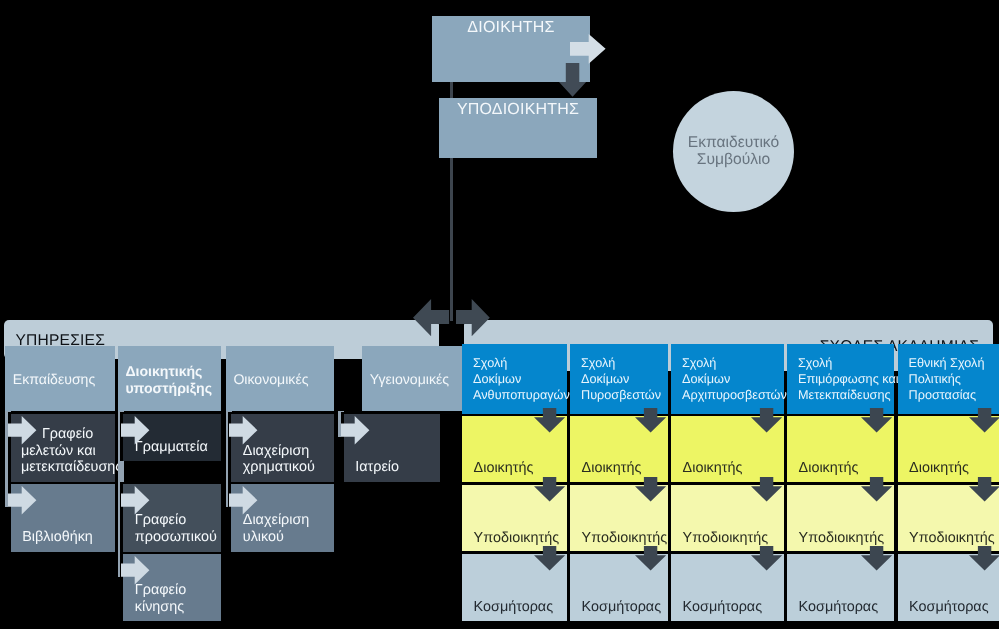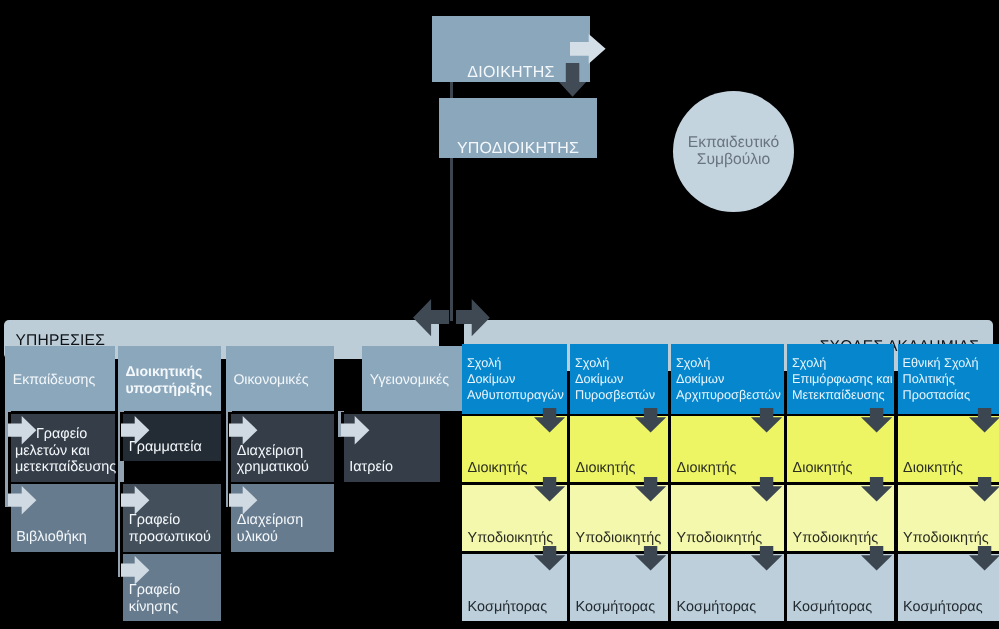--- a/index.html
+++ b/index.html
@@ -6,42 +6,42 @@
   html,body{margin:0;padding:0;background:#000;}
   body{width:999px;height:629px;overflow:hidden;position:relative;
        font-family:"Liberation Sans",sans-serif;
        -webkit-font-smoothing:antialiased;
        text-rendering:geometricPrecision;}
   #stage{position:absolute;left:0;top:0;width:999px;height:629px;background:#000;overflow:hidden;}
   .abs{position:absolute;box-sizing:border-box;}
 
   
   .topbox{background:#8ba7bc;color:#f4f8fb;font-size:16px;letter-spacing:.2px;
-          display:flex;align-items:flex-end;justify-content:center;padding-top:3px;
+          display:flex;align-items:flex-start;justify-content:center;padding-top:3px;
           box-sizing:border-box;}
   .callout{background:#363f4a;color:#eef2f6;border-radius:10px;font-size:13.5px;
            line-height:16px;padding:9.5px 0 0 13px;box-sizing:border-box;white-space:nowrap;}
   .circle{background:#c4d4de;border-radius:50%;color:#68747f;font-size:15.6px;
           line-height:16.6px;text-align:center;display:flex;align-items:center;
           justify-content:center;}
   .vline{background:#3d454e;}
 
   
   .banner{background:#bdcdd8;border-radius:5px;color:#0d1116;font-size:15.6px;
           letter-spacing:.2px;display:flex;align-items:center;margin-top:23px;}
   .banner.left{padding-left:11.5px;padding-top:2px;box-sizing:border-box;}
   .banner.right{padding-right:14px;padding-top:2px;box-sizing:border-box;justify-content:flex-end;}
 
   
   .colbg{background:#93a3b2;}
   .colhdr{background:#8ba7bc;color:#f4f8fb;font-size:14.1px;line-height:16.2px;
           display:flex;align-items:center;box-sizing:border-box;padding-top:2px;}
   .colhdr .t{padding-left:7.8px;white-space:nowrap;}
   .cell{box-sizing:border-box;display:flex;align-items:flex-end;
-        font-size:14.4px;line-height:16.6px;}
+        font-size:14.4px;line-height:16.6px;padding-left:6px;}
   .services-cell-box{border-top:2.8px solid #000;border-left:3px solid #000;}
   .cell .t{padding:0 0 6px 5.6px;white-space:nowrap;}
   .cell .t.ind{text-indent:21px;padding-left:4.3px;}
   .cell.dark{background:#353d48;color:#f4f8fb;}
   .cell.darker{background:#232b34;color:#f4f8fb;}
   .cell.middark{background:#434f5b;color:#f4f8fb;}
   .cell.slate{background:#677b8e;color:#f4f8fb;}
   .cell.blue{background:#0586cd;color:#e8f5fd;font-size:12.7px;line-height:16.4px;
              align-items:flex-start;}
   .cell.blue .t{padding:10.5px 0 0 5px;text-indent:0;white-space:nowrap;}

